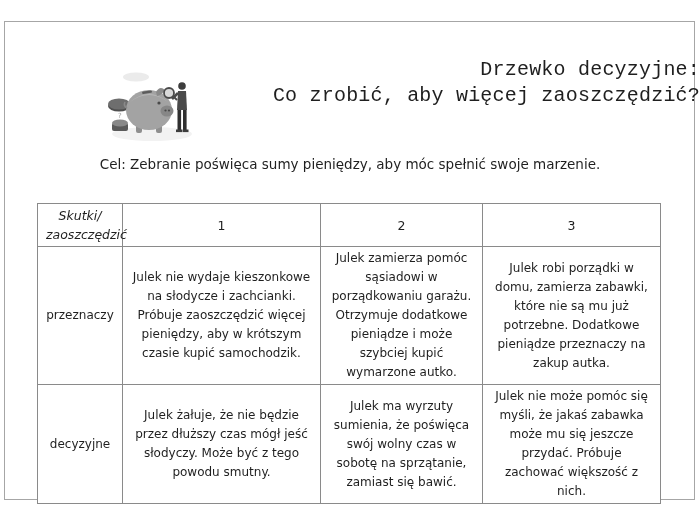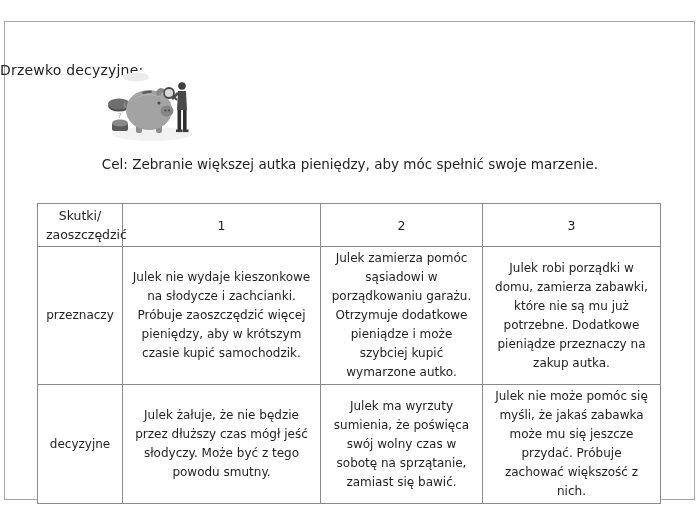--- a/index.html
+++ b/index.html
@@ -22,24 +22,25 @@
     width: 689px;
     height: 477px;
     border: 1px solid #a6a6a6;
     background: #ffffff;
   }
   .title-block {
     position: absolute;
     left: 0;
     right: 0;
     top: 57px;
-    text-align: left;
-    font-size: 14px;
+    text-align: right;
+    font-size: 20px;
     line-height: 26px;
     letter-spacing: 0.2px;
+    font-family: Liberation Mono, monospace;
   }
   .illustration {
     position: absolute;
     left: 106px;
     top: 66px;
     width: 92px;
     height: 78px;
   }
   .goal-line {
     position: absolute;
@@ -63,29 +64,30 @@
     text-align: center;
     vertical-align: middle;
     font-size: 12px;
     line-height: 19px;
     padding: 2px 8px;
     background: #ffffff;
   }
   .decision-table .col-head { height: 35px; font-size: 12.5px; }
   .decision-table .row-positive td { height: 118px; }
   .decision-table .row-negative td { height: 95px; }
-  .corner-head { line-height: 17px; font-size: 12.5px; }
+  .corner-head { line-height: 17px; font-size: 12.5px; font-style: italic; }
 </style>
 </head>
 <body>
 
 <div class="page-frame"></div>
 
 <div class="title-block">
   <div>Drzewko decyzyjne:</div>
+  <div>Co zrobić, aby więcej zaoszczędzić?</div>
 </div>
 
 <svg class="illustration" viewBox="0 0 92 78" xmlns="http://www.w3.org/2000/svg">
 
   <ellipse cx="46" cy="68" rx="40" ry="7" fill="#f2f2f2"></ellipse>
 
   <ellipse cx="30" cy="11" rx="13" ry="4.5" fill="#ebebeb"></ellipse>
 
   <ellipse cx="13" cy="40" rx="11" ry="5.5" fill="#4f4f4f"></ellipse>
   <ellipse cx="13" cy="38" rx="11" ry="5.5" fill="#6e6e6e"></ellipse>
@@ -117,21 +119,21 @@
 
   <circle cx="76" cy="20" r="3.8" fill="#3d3d3d"></circle>
   <path d="M72 25 L80 25 L81 44 L71 44 Z" fill="#4a4a4a"></path>
   <path d="M72 27 L66 33" stroke="#4a4a4a" stroke-width="2.6"></path>
   <rect x="71.5" y="44" width="3.6" height="20" fill="#2f2f2f"></rect>
   <rect x="77" y="44" width="3.6" height="20" fill="#2f2f2f"></rect>
   <rect x="70" y="63.5" width="6" height="2.6" fill="#3d3d3d"></rect>
   <rect x="76.5" y="63.5" width="6" height="2.6" fill="#3d3d3d"></rect>
 </svg>
 
-<div class="goal-line">Cel: Zebranie większej autka pieniędzy, aby móc spełnić swoje marzenie.</div>
+<div class="goal-line">Cel: Zebranie poświęca sumy pieniędzy, aby móc spełnić swoje marzenie.</div>
 
 <table class="decision-table">
   <colgroup>
     <col style="width:85px">
     <col style="width:198px">
     <col style="width:162px">
     <col style="width:178px">
   </colgroup>
   <tbody>
     <tr class="row-head">

